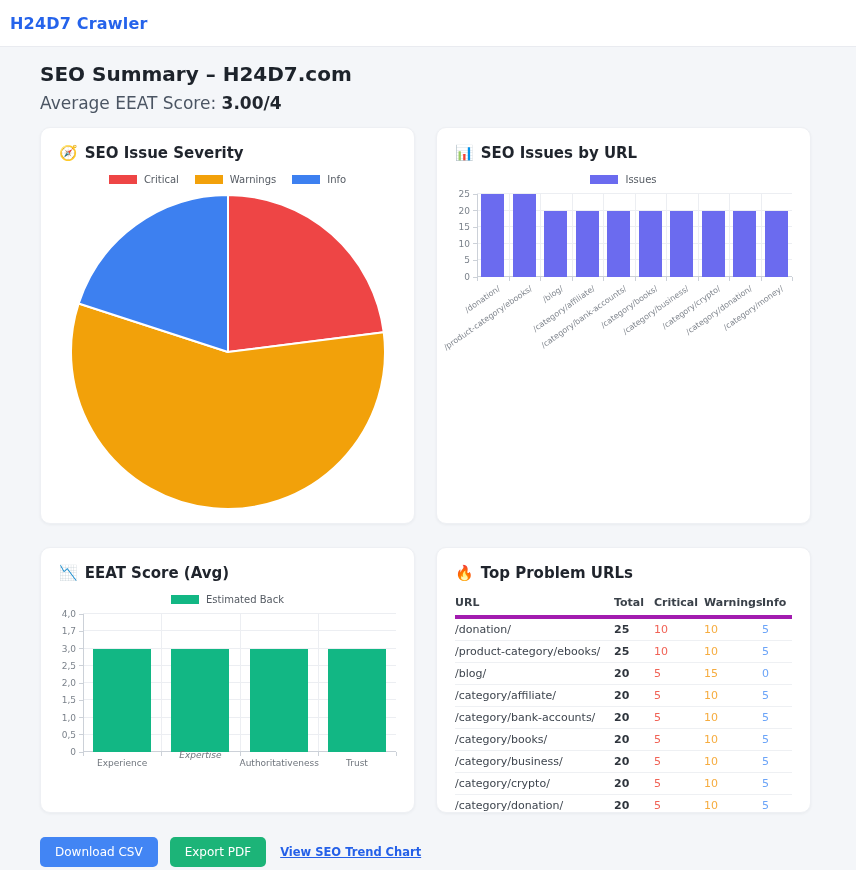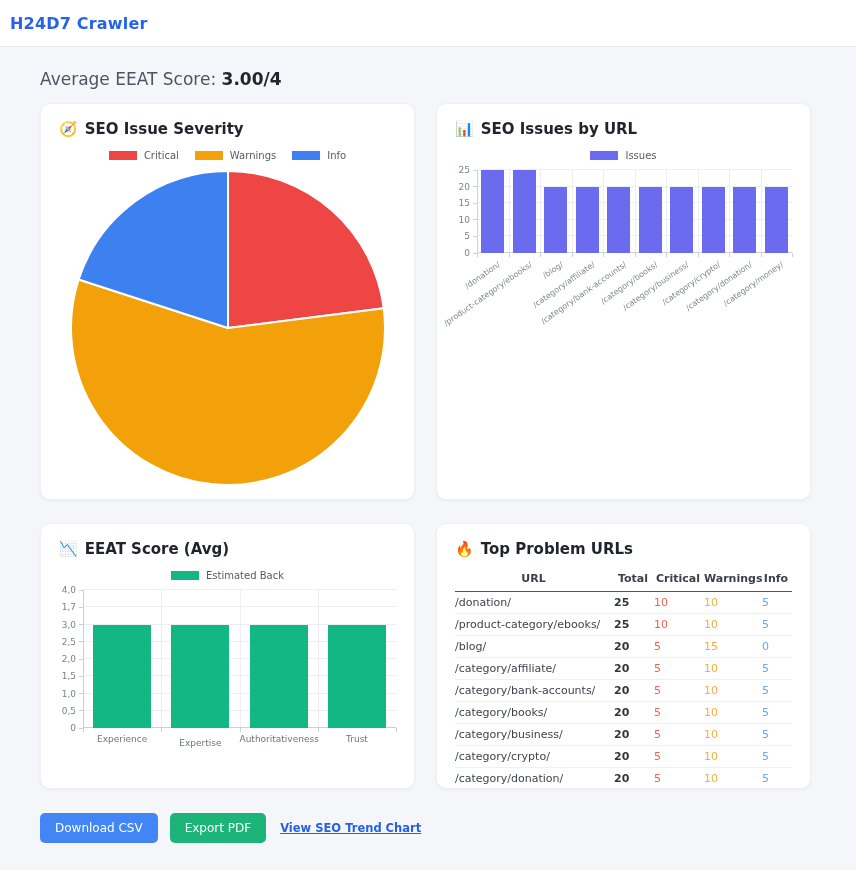--- a/index.html
+++ b/index.html
@@ -66,21 +66,21 @@
     position:absolute; top:0; right:0; white-space:nowrap;
     font-size:8px; color:#80868e;
     transform:rotate(-35deg); transform-origin:top right;
   }
   
   table.urls { width:100%; border-collapse:collapse; margin-top:10px; table-layout:fixed; }
   table.urls th, table.urls td {
     font-size:11px; text-align:left; padding:4px 2px 4px 0;
     overflow:hidden; white-space:nowrap;
   }
-  table.urls th { color:#3a4149; font-weight:bold; border-bottom:1px solid #a21caf; padding-bottom:6px;text-align:center; }
+  table.urls th { color:#3a4149; font-weight:bold; border-bottom:4px solid #a21caf; padding-bottom:6px; }
   table.urls td { border-bottom:1px solid #eef0f3; }
   table.urls tr:last-child td { border-bottom:none; }
   .c-url   { width:auto; color:#3d444d; }
   .c-total { width:40px; }
   .c-crit  { width:50px; }
   .c-warn  { width:58px; }
   .c-info  { width:30px; }
   th.c-crit { color:#e8453c; }
   th.c-warn { color:#f5a009; }
   th.c-info { color:#2e8af0; }
@@ -99,20 +99,21 @@
   .trend-link { font-size:11.5px; font-weight:bold; color:#2460e8; text-decoration:underline; cursor:pointer; margin-left:2px;text-align:right; }
 </style>
 </head>
 <body>
 
 <header class="topbar">
   <div class="brand">H24D7 Crawler</div>
 </header>
 
 <main>
+  <h1 class="page-title">SEO Summary – H24D7.com</h1>
   <p class="avg-line"><span>Average EEAT Score: </span><b>3.00/4</b></p>
 
   <section class="grid">
 
     <div class="card tall">
       <h2 class="card-title">
         <span class="emoji">🧭</span>
         <span>SEO Issue Severity</span>
       </h2>
       <div class="chart-legend">
@@ -282,21 +283,21 @@
           <div class="ytick" style="left: 0px; width: 17px; top: 12.25px;">1,7</div>
           <div class="ytick-mark" style="left: 20px; top: 16.75px;"></div>
           <div class="ytick" style="left: 0px; width: 17px; top: -5px;">4,0</div>
           <div class="ytick-mark" style="left: 20px; top: -0.5px;"></div>
           <div class="xtick-mark" style="left: 24px; top: 138px;"></div>
           <div class="xtick-mark" style="left: 102.25px; top: 138px;"></div>
           <div class="xtick-mark" style="left: 180.5px; top: 138px;"></div>
           <div class="xtick-mark" style="left: 258.75px; top: 138px;"></div>
           <div class="xtick-mark" style="left: 337px; top: 138px;"></div>
           <div class="xlabel" style="left: 24px; width: 78.3px; top: 144px;">Experience</div>
-          <div class="xlabel" style="left: 102.3px; width: 78.3px; top: 148px;">Expertise</div>
+          <div class="xlabel" style="left: 102.3px; width: 78.3px; top: 136px; font-style: italic;">Expertise</div>
           <div class="xlabel" style="left: 180.5px; width: 78.3px; top: 144px;">Authoritativeness</div>
           <div class="xlabel" style="left: 258.8px; width: 78.3px; top: 144px;">Trust</div>
         </div>
     </div>
 
     <div class="card short">
       <h2 class="card-title">
         <span class="emoji">🔥</span>
         <span>Top Problem URLs</span>
       </h2>

